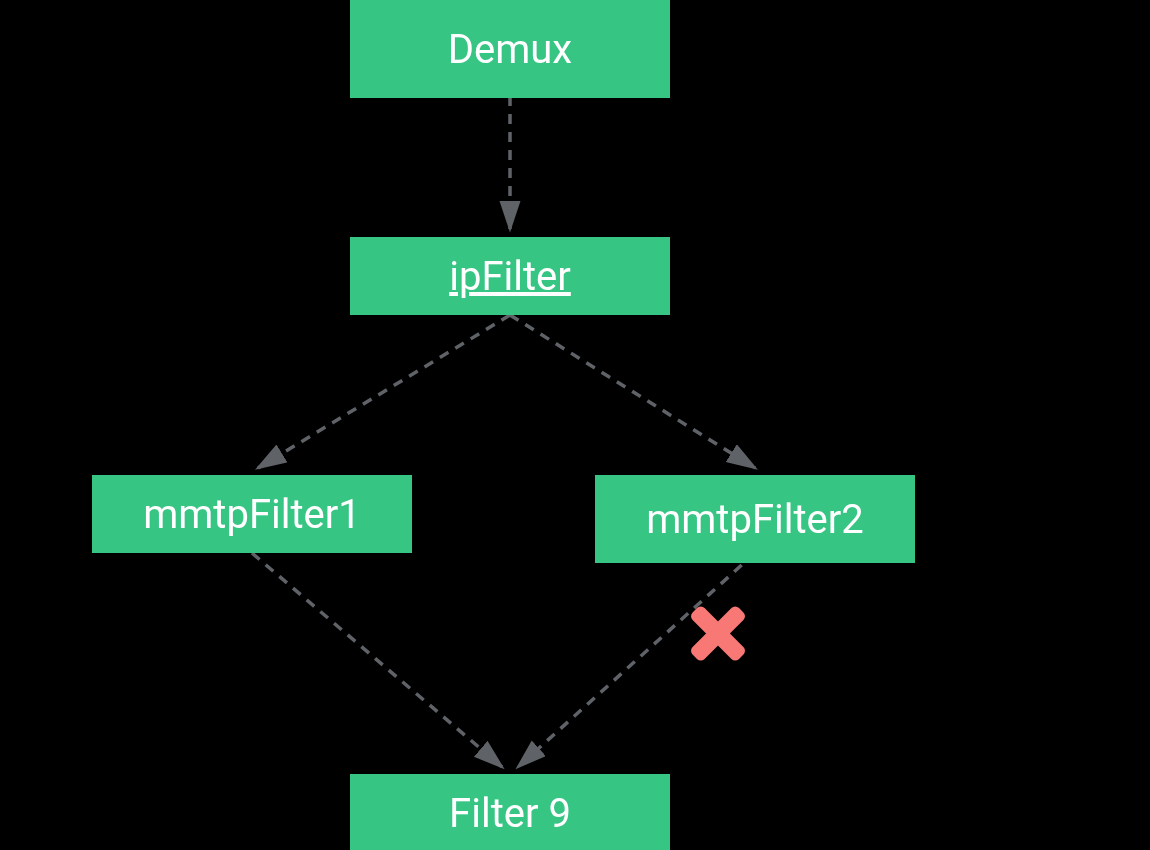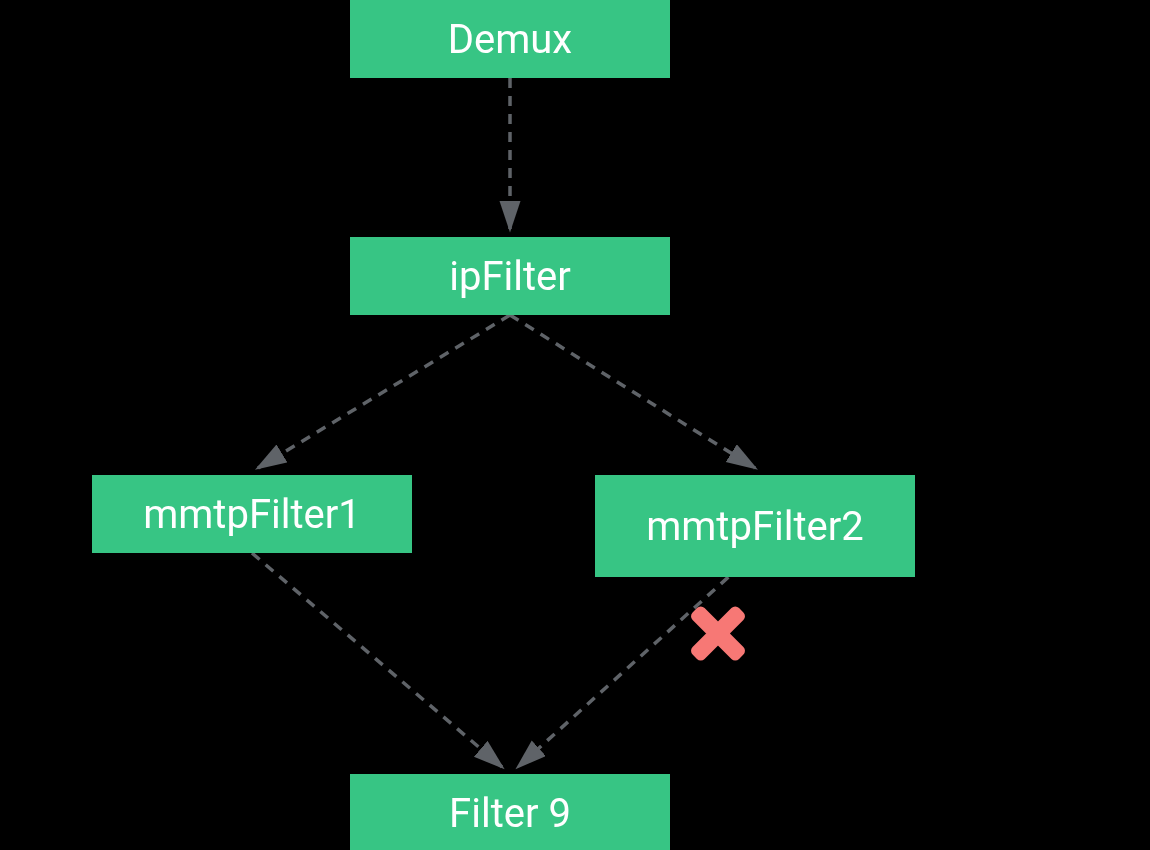--- a/index.html
+++ b/index.html
@@ -65,33 +65,33 @@
 
     <line x1="510" y1="315" x2="258" y2="468" stroke="#5f6368" stroke-width="3.5" stroke-dasharray="10,8" marker-end="url(#arrowhead)"></line>
 
     <line x1="510" y1="315" x2="755" y2="468" stroke="#5f6368" stroke-width="3.5" stroke-dasharray="10,8" marker-end="url(#arrowhead)"></line>
 
     <line x1="252" y1="553" x2="502" y2="767" stroke="#5f6368" stroke-width="3.5" stroke-dasharray="10,8" marker-end="url(#arrowhead)"></line>
 
     <line x1="755" y1="553" x2="518" y2="767" stroke="#5f6368" stroke-width="3.5" stroke-dasharray="10,8" marker-end="url(#arrowhead)"></line>
   </svg>
 
-  <div class="node" style="left:350px; top:0px; width:320px; height:78px;">
+  <div class="node" style="left:350px; top:0px; width:320px; height:98px;">
     <span>Demux</span>
   </div>
 
-  <div class="node" style="left:350px; top:237px; width:320px; height:78px;">
+  <div class="node" style="left:350px; top:237px; width:320px; height:78px;text-decoration:underline;">
     <span>ipFilter</span>
   </div>
 
   <div class="node" style="left:92px; top:475px; width:320px; height:78px;align-items:center;">
     <span>mmtpFilter1</span>
   </div>
 
-  <div class="node" style="left:595px; top:475px; width:320px; height:102px;">
+  <div class="node" style="left:595px; top:475px; width:320px; height:88px;">
     <span>mmtpFilter2</span>
   </div>
 
   <div class="node" style="left:350px; top:774px; width:320px; height:78px;">
     <span>Filter 9</span>
   </div>
 
   <div class="cross-icon" style="left:718px; top:640px;">
     <svg width="74" height="74" viewBox="0 0 24 24" fill="#f77875">
       <path d="M19 6.41L17.59 5 12 10.59 6.41 5 5 6.41 10.59 12 5 17.59 6.41 19 12 13.41 17.59 19 19 17.59 13.41 12 19 6.41z" stroke="#f77875" stroke-width="3.5" stroke-linejoin="round"></path>

